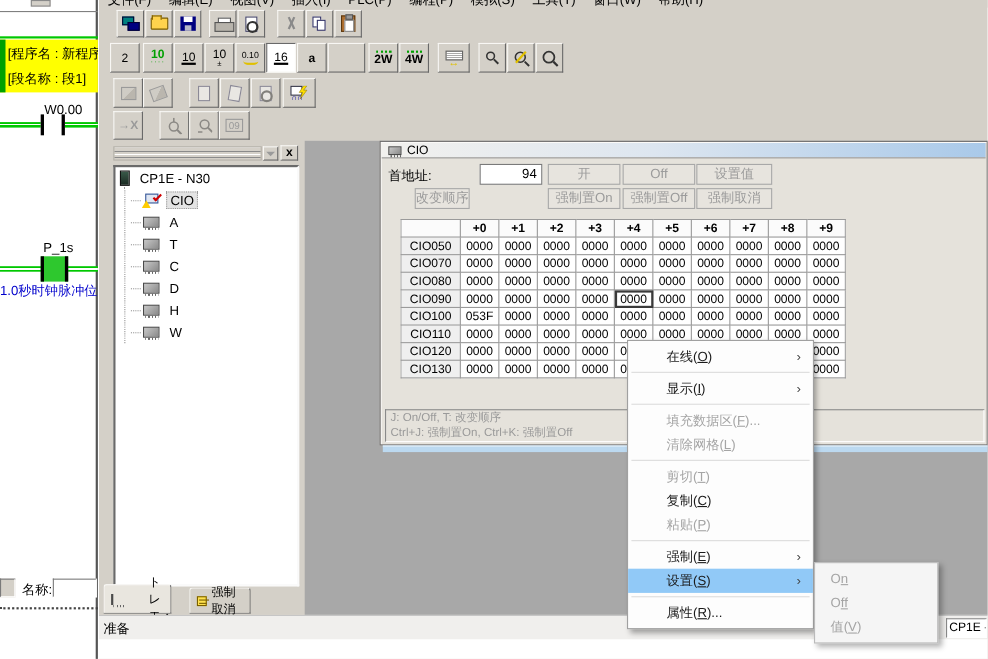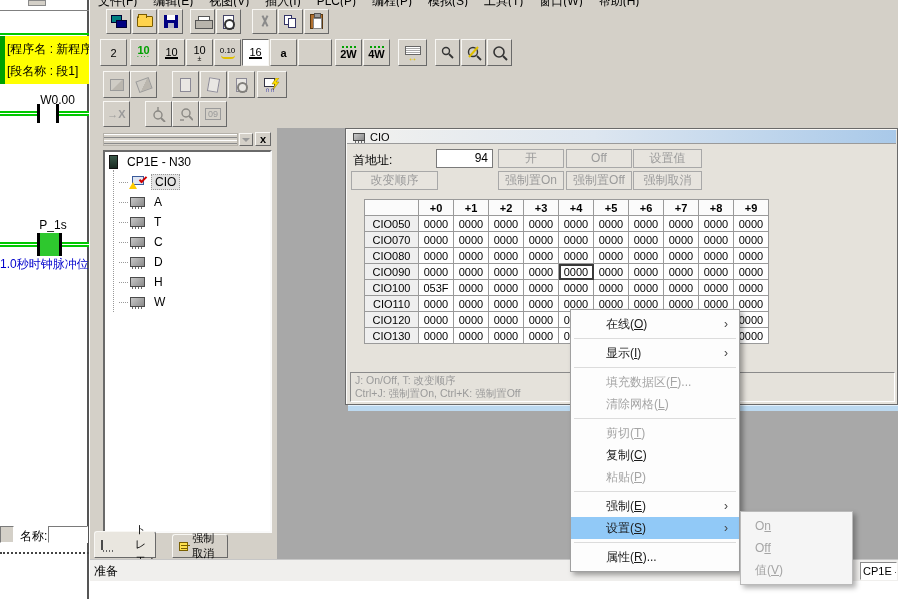--- a/index.html
+++ b/index.html
@@ -384,21 +384,21 @@
     <div id="memwin" class="abs">
       <div id="memtitle">
         <span class="chip-icon" style="width:12px;height:8px;margin-right:0;"></span>
         <span>CIO</span>
       </div>
       <div class="abs mlabel" style="left:7px;top:23px;">首地址:</div>
       <div id="addrinput" style="left:90px;top:20px;width:57px;">94</div>
       <div class="mbtn" style="left:152px;top:20px;width:66px;">开</div>
       <div class="mbtn" style="left:220px;top:20px;width:66px;">Off</div>
       <div class="mbtn" style="left:287px;top:20px;width:69px;">设置值</div>
-      <div class="mbtn" style="left:5px;top:42px;width:87px;">改变顺序</div>
+      <div class="mbtn" style="left:31px;top:42px;width:50px;">改变顺序</div>
       <div class="mbtn" style="left:152px;top:42px;width:66px;">强制置On</div>
       <div class="mbtn" style="left:220px;top:42px;width:66px;">强制置Off</div>
       <div class="mbtn" style="left:287px;top:42px;width:69px;">强制取消</div>
       <div id="memtable">
           <table>
             <thead>
               <tr>
                 <th style="width: 54px;"></th>
                 <th style="width: 35px;">+0</th>
                 <th style="width: 35px;">+1</th>

